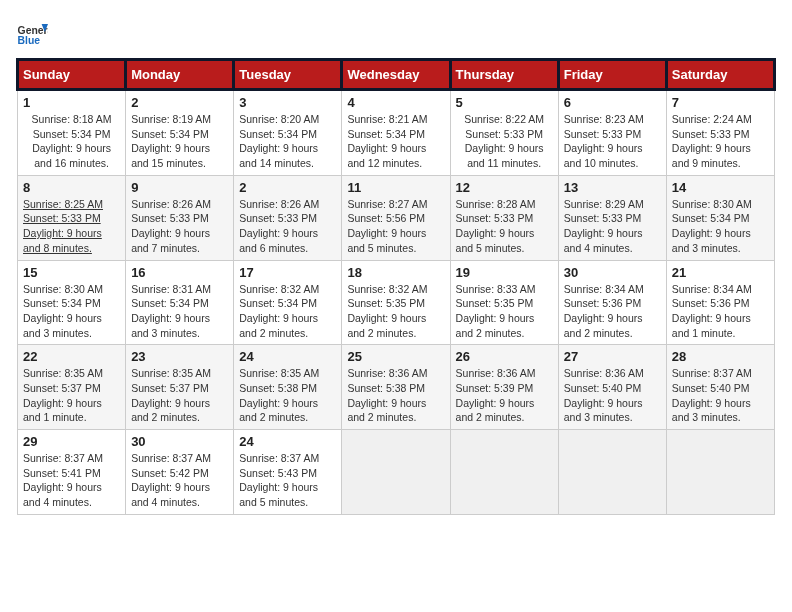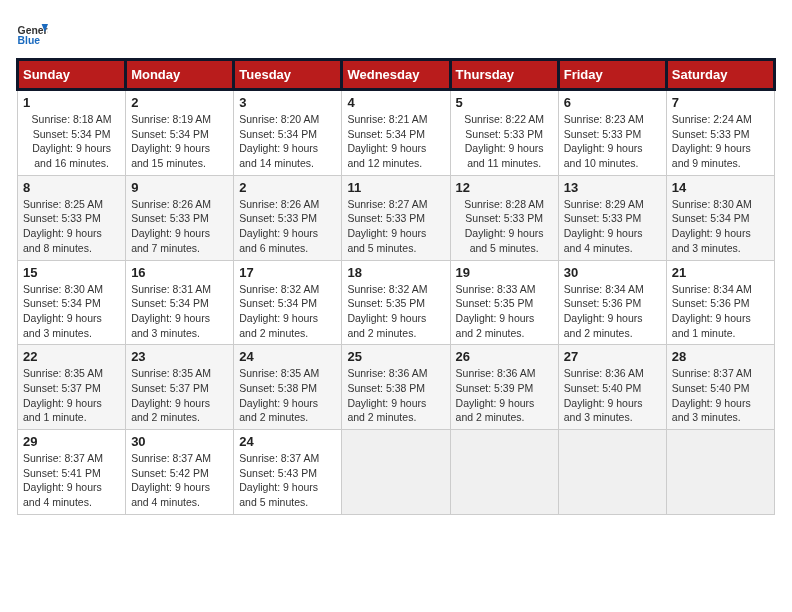--- a/index.html
+++ b/index.html
@@ -151,45 +151,45 @@
         <td>
           <span class="day-number">7</span>
           <div class="day-info" style="white-space: pre-line;">Sunrise: 2:24 AM
 Sunset: 5:33 PM
 Daylight: 9 hours and 9 minutes.</div>
         </td>
       </tr>
       <tr>
         <td>
           <span class="day-number">8</span>
-          <div class="day-info" style="white-space: pre-line;">Sunrise: 8:25 AM
+          <div class="day-info" style="white-space: pre-line; text-decoration: underline;">Sunrise: 8:25 AM
 Sunset: 5:33 PM
 Daylight: 9 hours and 8 minutes.</div>
         </td>
         <td>
           <span class="day-number">9</span>
           <div class="day-info" style="white-space: pre-line;">Sunrise: 8:26 AM
 Sunset: 5:33 PM
 Daylight: 9 hours and 7 minutes.</div>
         </td>
         <td>
           <span class="day-number">2</span>
           <div class="day-info" style="white-space: pre-line;">Sunrise: 8:26 AM
 Sunset: 5:33 PM
 Daylight: 9 hours and 6 minutes.</div>
         </td>
         <td>
           <span class="day-number">11</span>
           <div class="day-info" style="white-space: pre-line;">Sunrise: 8:27 AM
-Sunset: 5:33 PM
+Sunset: 5:56 PM
 Daylight: 9 hours and 5 minutes.</div>
         </td>
         <td>
           <span class="day-number">12</span>
-          <div class="day-info" style="white-space: pre-line; text-align: center;">Sunrise: 8:28 AM
+          <div class="day-info" style="white-space: pre-line;">Sunrise: 8:28 AM
 Sunset: 5:33 PM
 Daylight: 9 hours and 5 minutes.</div>
         </td>
         <td>
           <span class="day-number">13</span>
           <div class="day-info" style="white-space: pre-line;">Sunrise: 8:29 AM
 Sunset: 5:33 PM
 Daylight: 9 hours and 4 minutes.</div>
         </td>
         <td>

